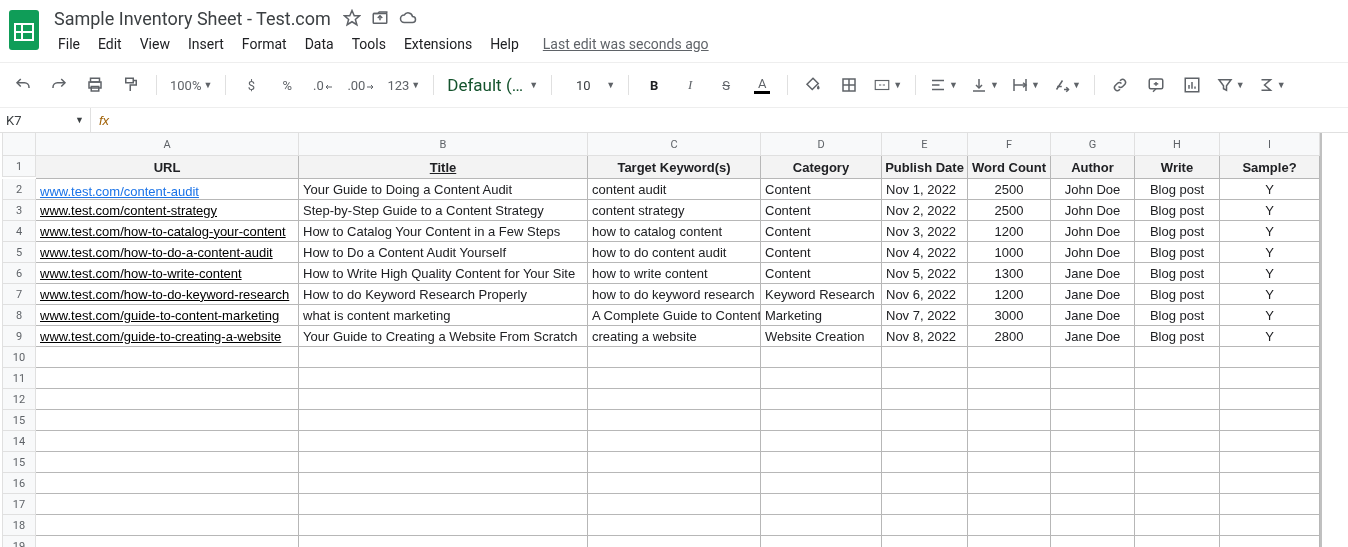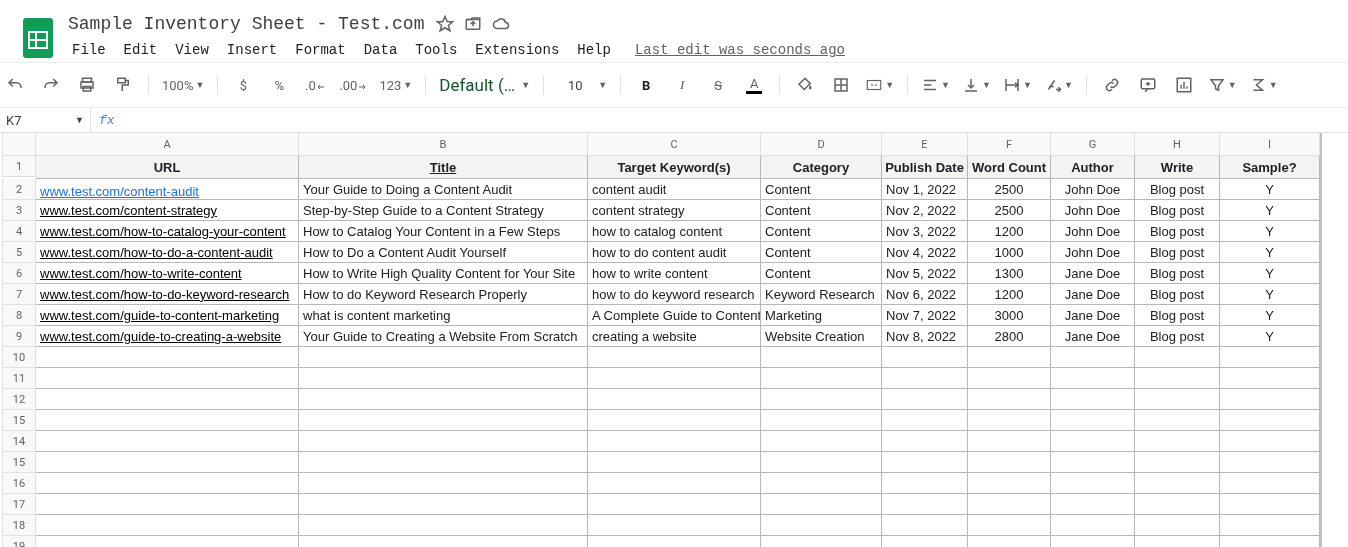--- a/index.html
+++ b/index.html
@@ -7,24 +7,23 @@
     padding: 0;
     font-family: "Google Sans", Roboto, Arial, sans-serif;
     background: #fff;
     width: 1348px;
     overflow: hidden;
     color: #202124;
   }
   
   .titlebar {
     display: flex;
-    align-items: flex-end;
-    padding: 6px 8px 0 20px;
+    align-items: flex-start;
+    padding: 6px 8px 0 6px;
     height: 56px;
-    font-family: Liberation Mono, monospace;
   }
   .doc-icon {
     width: 36px; height: 48px;
     display:flex; align-items:center; justify-content:center;
     margin-right: 8px;
   }
   .title-block { display:flex; flex-direction:column; }
   .title-row { display:flex; align-items:center; gap: 8px; height: 24px;}
   .doc-title {
     font-size: 18px;
@@ -42,21 +41,21 @@
     border-radius: 4px;
     cursor:pointer;
   }
   .last-edit {
     color:#5f6368; text-decoration: underline; margin-left: 14px;
   }
   
   .toolbar-wrapper {
     border-top: 1px solid #eee;
     border-bottom: 1px solid #eee;
-    padding: 4px 0;
+    padding: 4px 8px;
     display:flex; align-items:center; gap: 6px;
     height: 36px;
     color:#5f6368;
   }
   .tb-btn {
     min-width: 24px; height: 26px;
     display:flex; align-items:center; justify-content:center;
     border-radius: 2px;
     cursor:pointer;
     padding: 0 3px;
@@ -93,22 +92,22 @@
     width: 78px;
     padding: 0 6px;
     border-right: 1px solid #e0e0e0;
     display:flex; align-items:center; justify-content:space-between;
     height:100%;
     color:#3c4043;
   }
   .fx-lbl {
     font-style: italic;
     padding: 0 8px;
-    color:#3b82f6;
-    font-family: Liberation Mono, monospace;
+    color:#a16207;
+    font-family: Liberation Sans, sans-serif;
   }
   .fx-input {
     flex: 1; border:none; outline:none; font-size:13px; height: 22px;
   }
   
   .sheet {
     display:grid;
     grid-template-columns: 34px 263px 289px 173px 121px 86px 83px 84px 85px 100px;
     font-size: 13px;
     color:#202124;

